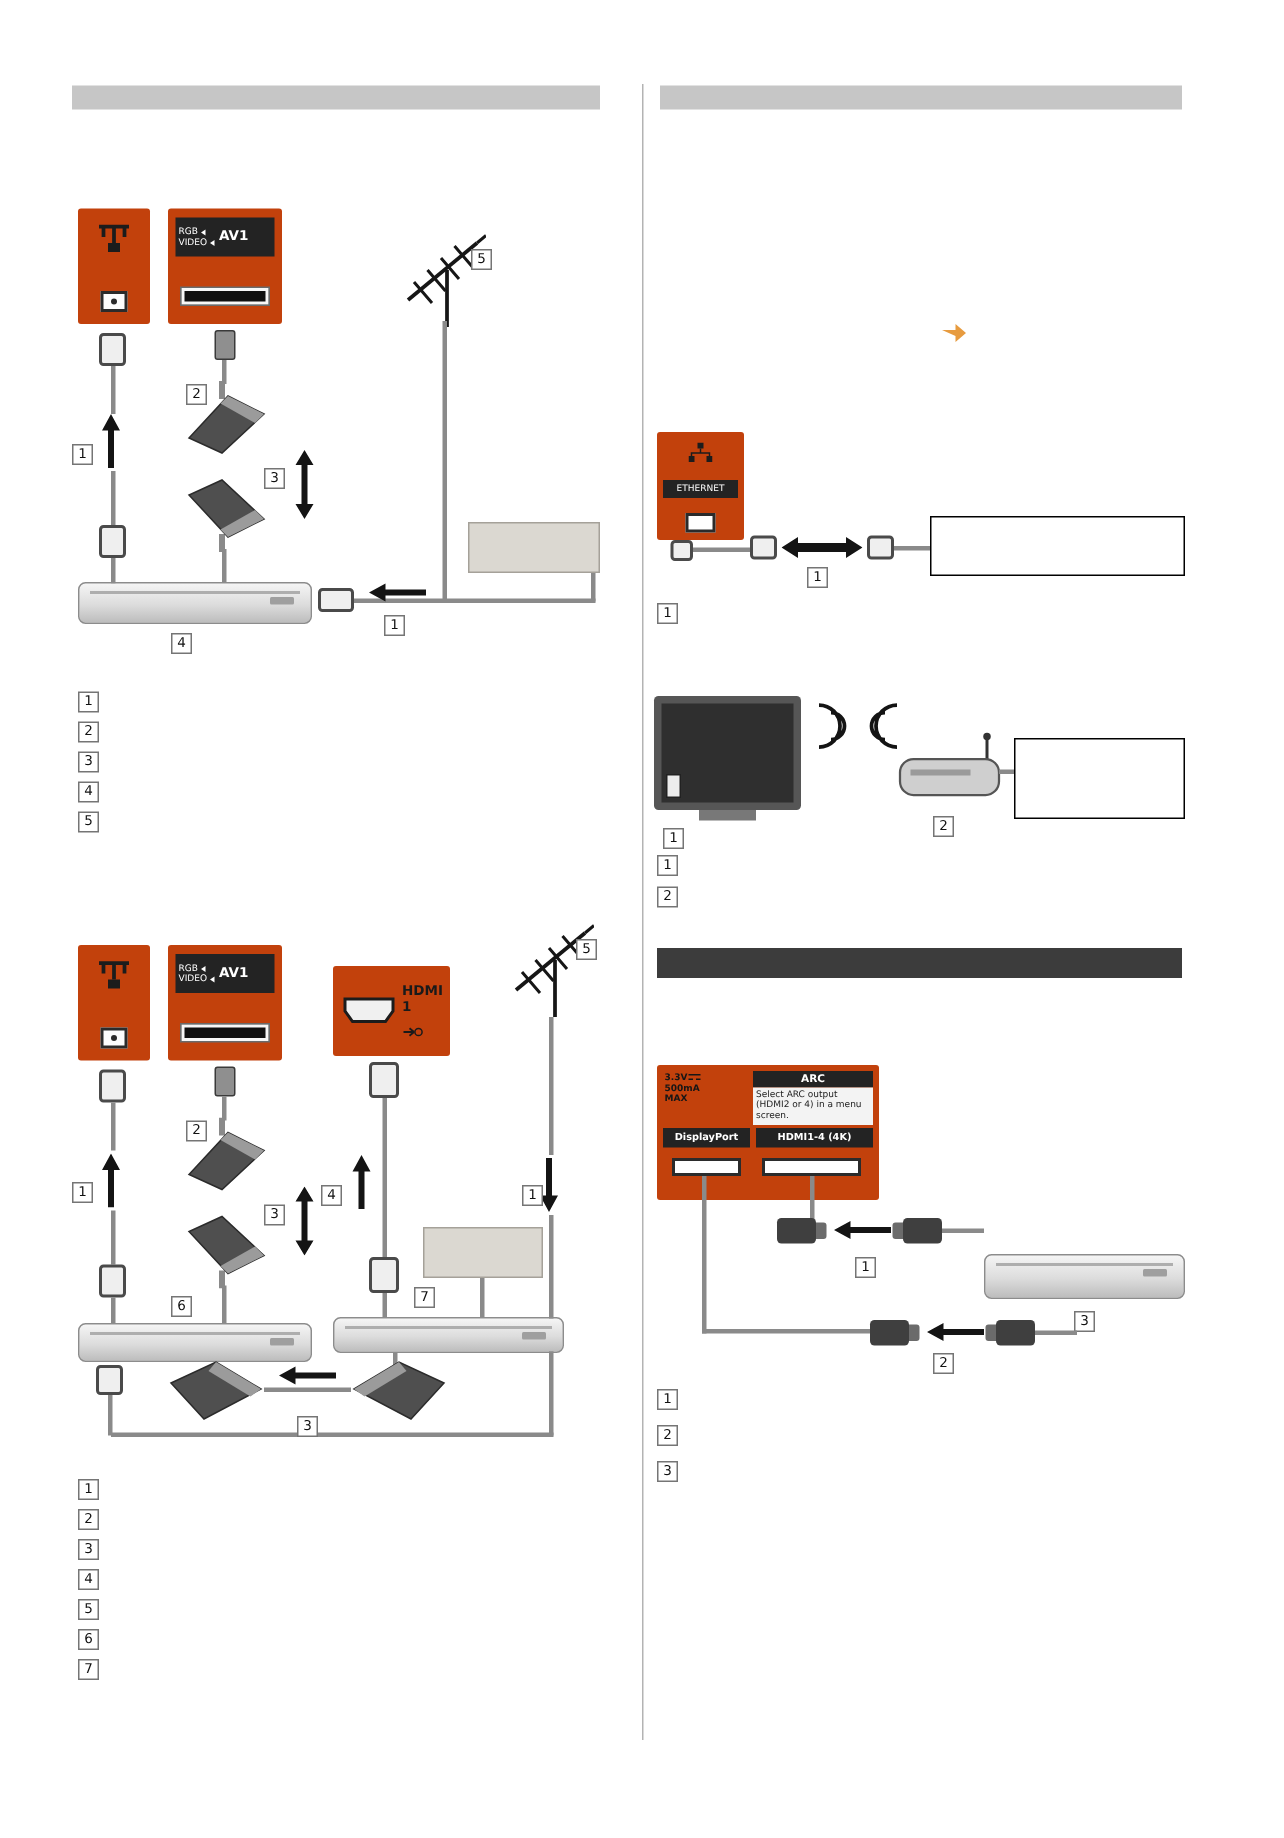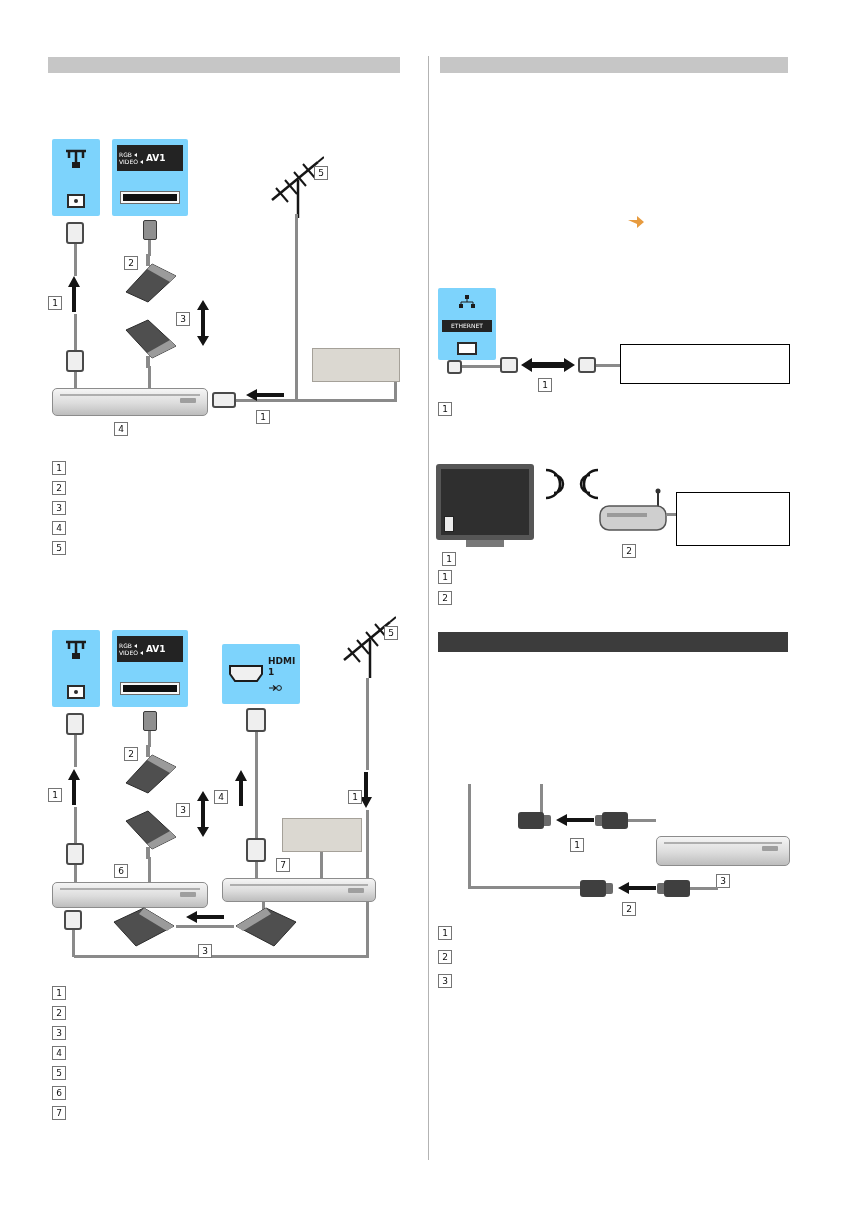--- a/index.html
+++ b/index.html
@@ -3,21 +3,21 @@
 <meta charset="utf-8">
 <style>
   *{margin:0;padding:0;box-sizing:border-box}
   html,body{background:#ffffff}
   body{font-family:"DejaVu Sans","Liberation Sans",sans-serif;color:#111}
   .page{position:relative;width:856px;height:1225px;background:#fff;overflow:hidden}
   .abs{position:absolute}
   .hbar{position:absolute;height:16px;background:#c6c6c6}
   .darkbar{position:absolute;height:20px;background:#3c3c3c}
   .divider{position:absolute;width:1px;background:#b3b3b3}
-  .term{position:absolute;background:#7dd3fc;border-radius:2px}
+  .term{position:absolute;background:#c2410c;border-radius:2px}
   .badge{position:absolute;width:14px;height:14px;background:#fff;border:1px solid #757575;
          font-size:9px;line-height:12px;text-align:center;color:#111}
   .cab{position:absolute;background:#8a8a8a}
   .plug{position:absolute;background:#efefef;border:2px solid #4a4a4a;border-radius:3px}
   .conn{position:absolute;background:#8f8f8f;border:1px solid #3a3a3a;border-radius:2px}
   .device{position:absolute;background:linear-gradient(#f5f5f5 0%,#dcdcdc 55%,#bdbdbd 100%);
           border:1px solid #8c8c8c;border-radius:5px}
   .device::after{content:"";position:absolute;left:7px;right:7px;top:5px;height:2px;background:#aeaeae}
   .device::before{content:"";position:absolute;right:11px;top:9px;width:16px;height:5px;background:#9f9f9f;border-radius:1px}
   .ghost{position:absolute;background:#dbd8d1;border:1px solid #a5a199}
@@ -302,20 +302,33 @@
     <rect x="9" y="25" width="40" height="4" fill="#9a9a9a"></rect>
   </svg>
   <div class="badge" style="left:622px;top:544px">2</div>
   <div class="cab" style="left:666px;top:513px;width:10px;height:3px"></div>
   <div class="wbox" style="left:676px;top:492px;width:114px;height:54px"></div>
   <div class="badge" style="left:438px;top:570px">1</div>
   <div class="badge" style="left:438px;top:591px">2</div>
 
   <div class="darkbar" style="left:438px;top:632px;width:350px"></div>
 
+  <div class="term" style="left:438px;top:710px;width:148px;height:90px">
+    <div class="powertxt">
+      <div><span>3.3V</span><span class="dc"></span></div>
+      <div>500mA</div>
+      <div>MAX</div>
+    </div>
+    <div class="plab" style="left:64px;top:4px;width:80px;height:11px;font-size:7px;line-height:11px">ARC</div>
+    <div class="arcnote">Select ARC output (HDMI2 or 4) in a menu screen.</div>
+    <div class="plab" style="left:4px;top:42px;width:58px;height:13px;font-size:6.5px;line-height:13px">DisplayPort</div>
+    <div class="plab" style="left:66px;top:42px;width:78px;height:13px;font-size:6.5px;line-height:13px">HDMI1-4 (4K)</div>
+    <div class="slot" style="left:10px;top:62px;width:46px;height:12px"></div>
+    <div class="slot" style="left:70px;top:62px;width:66px;height:12px"></div>
+  </div>
 
   <div class="cab" style="left:540px;top:784px;width:3px;height:32px"></div>
   <div class="hplug" style="left:518px;top:812px;width:26px;height:17px"></div>
   <svg class="abs" style="left:556px;top:813px" width="38" height="14">
       <polygon points="0,7 11,1 11,5 38,5 38,9 11,9 11,13" fill="#141414"></polygon>
     </svg>
   <div class="hplug flipX" style="left:602px;top:812px;width:26px;height:17px"></div>
   <div class="cab" style="left:628px;top:819px;width:28px;height:3px"></div>
   <div class="badge" style="left:570px;top:838px">1</div>
 

